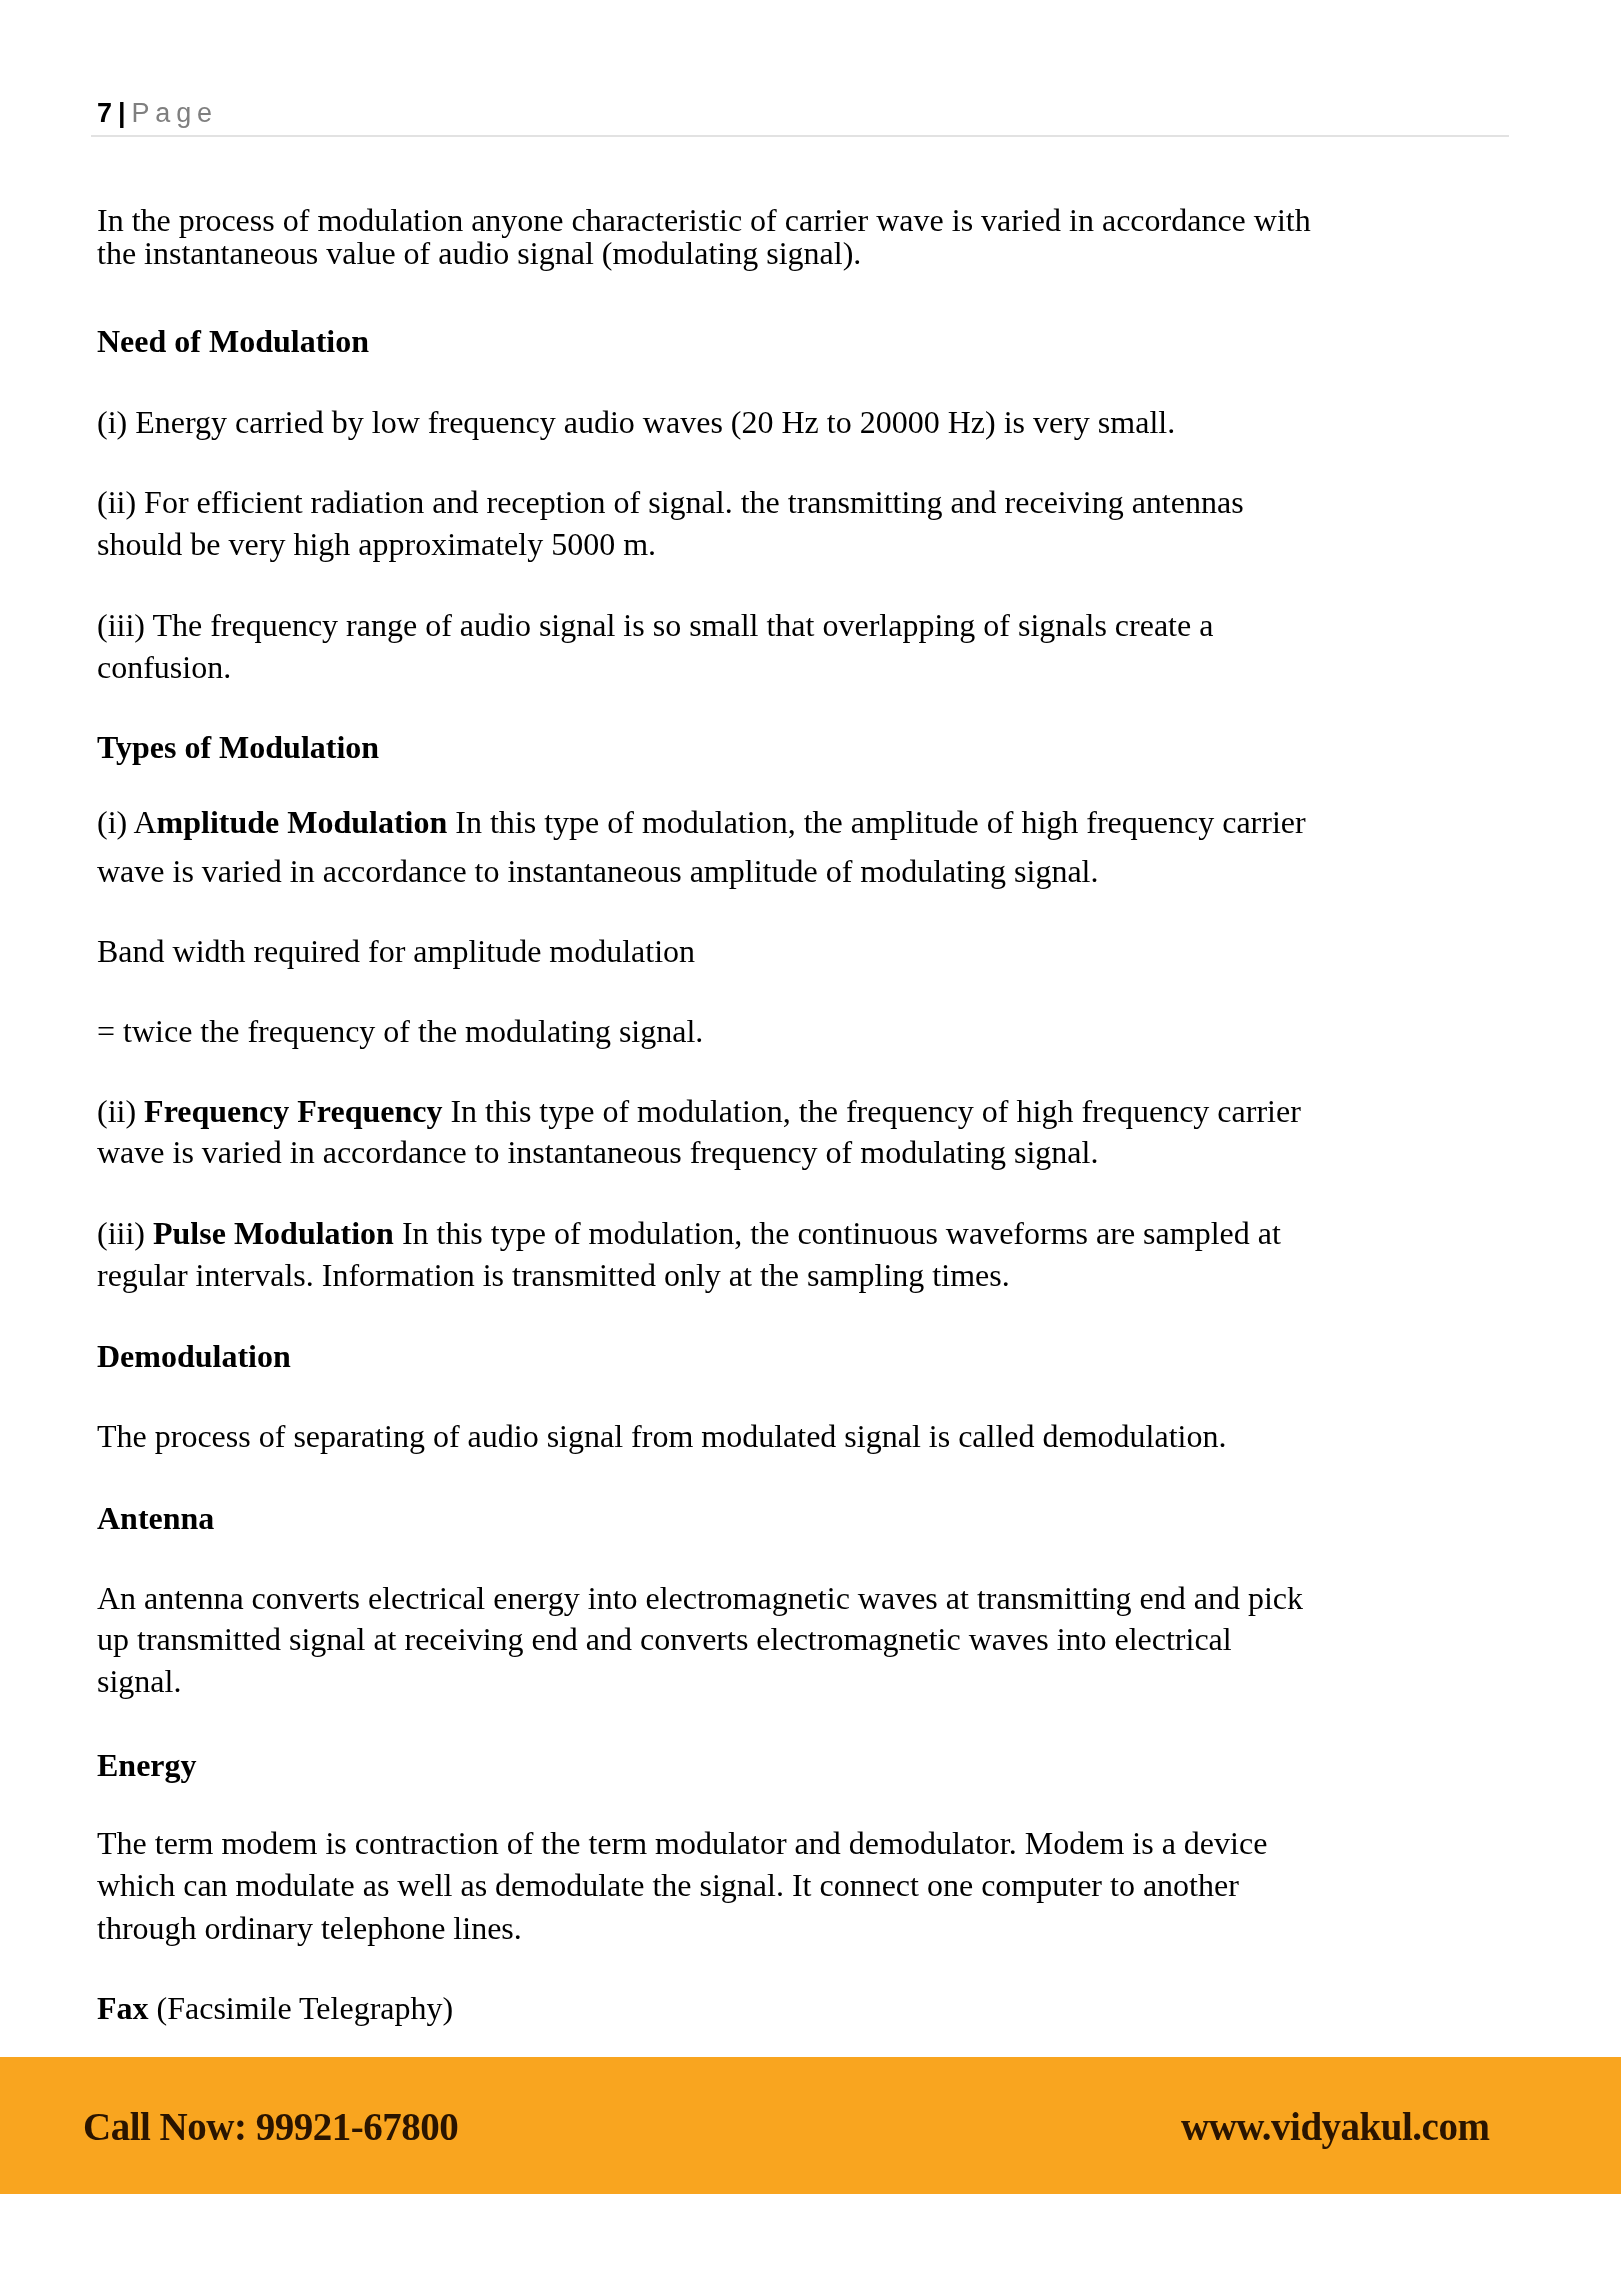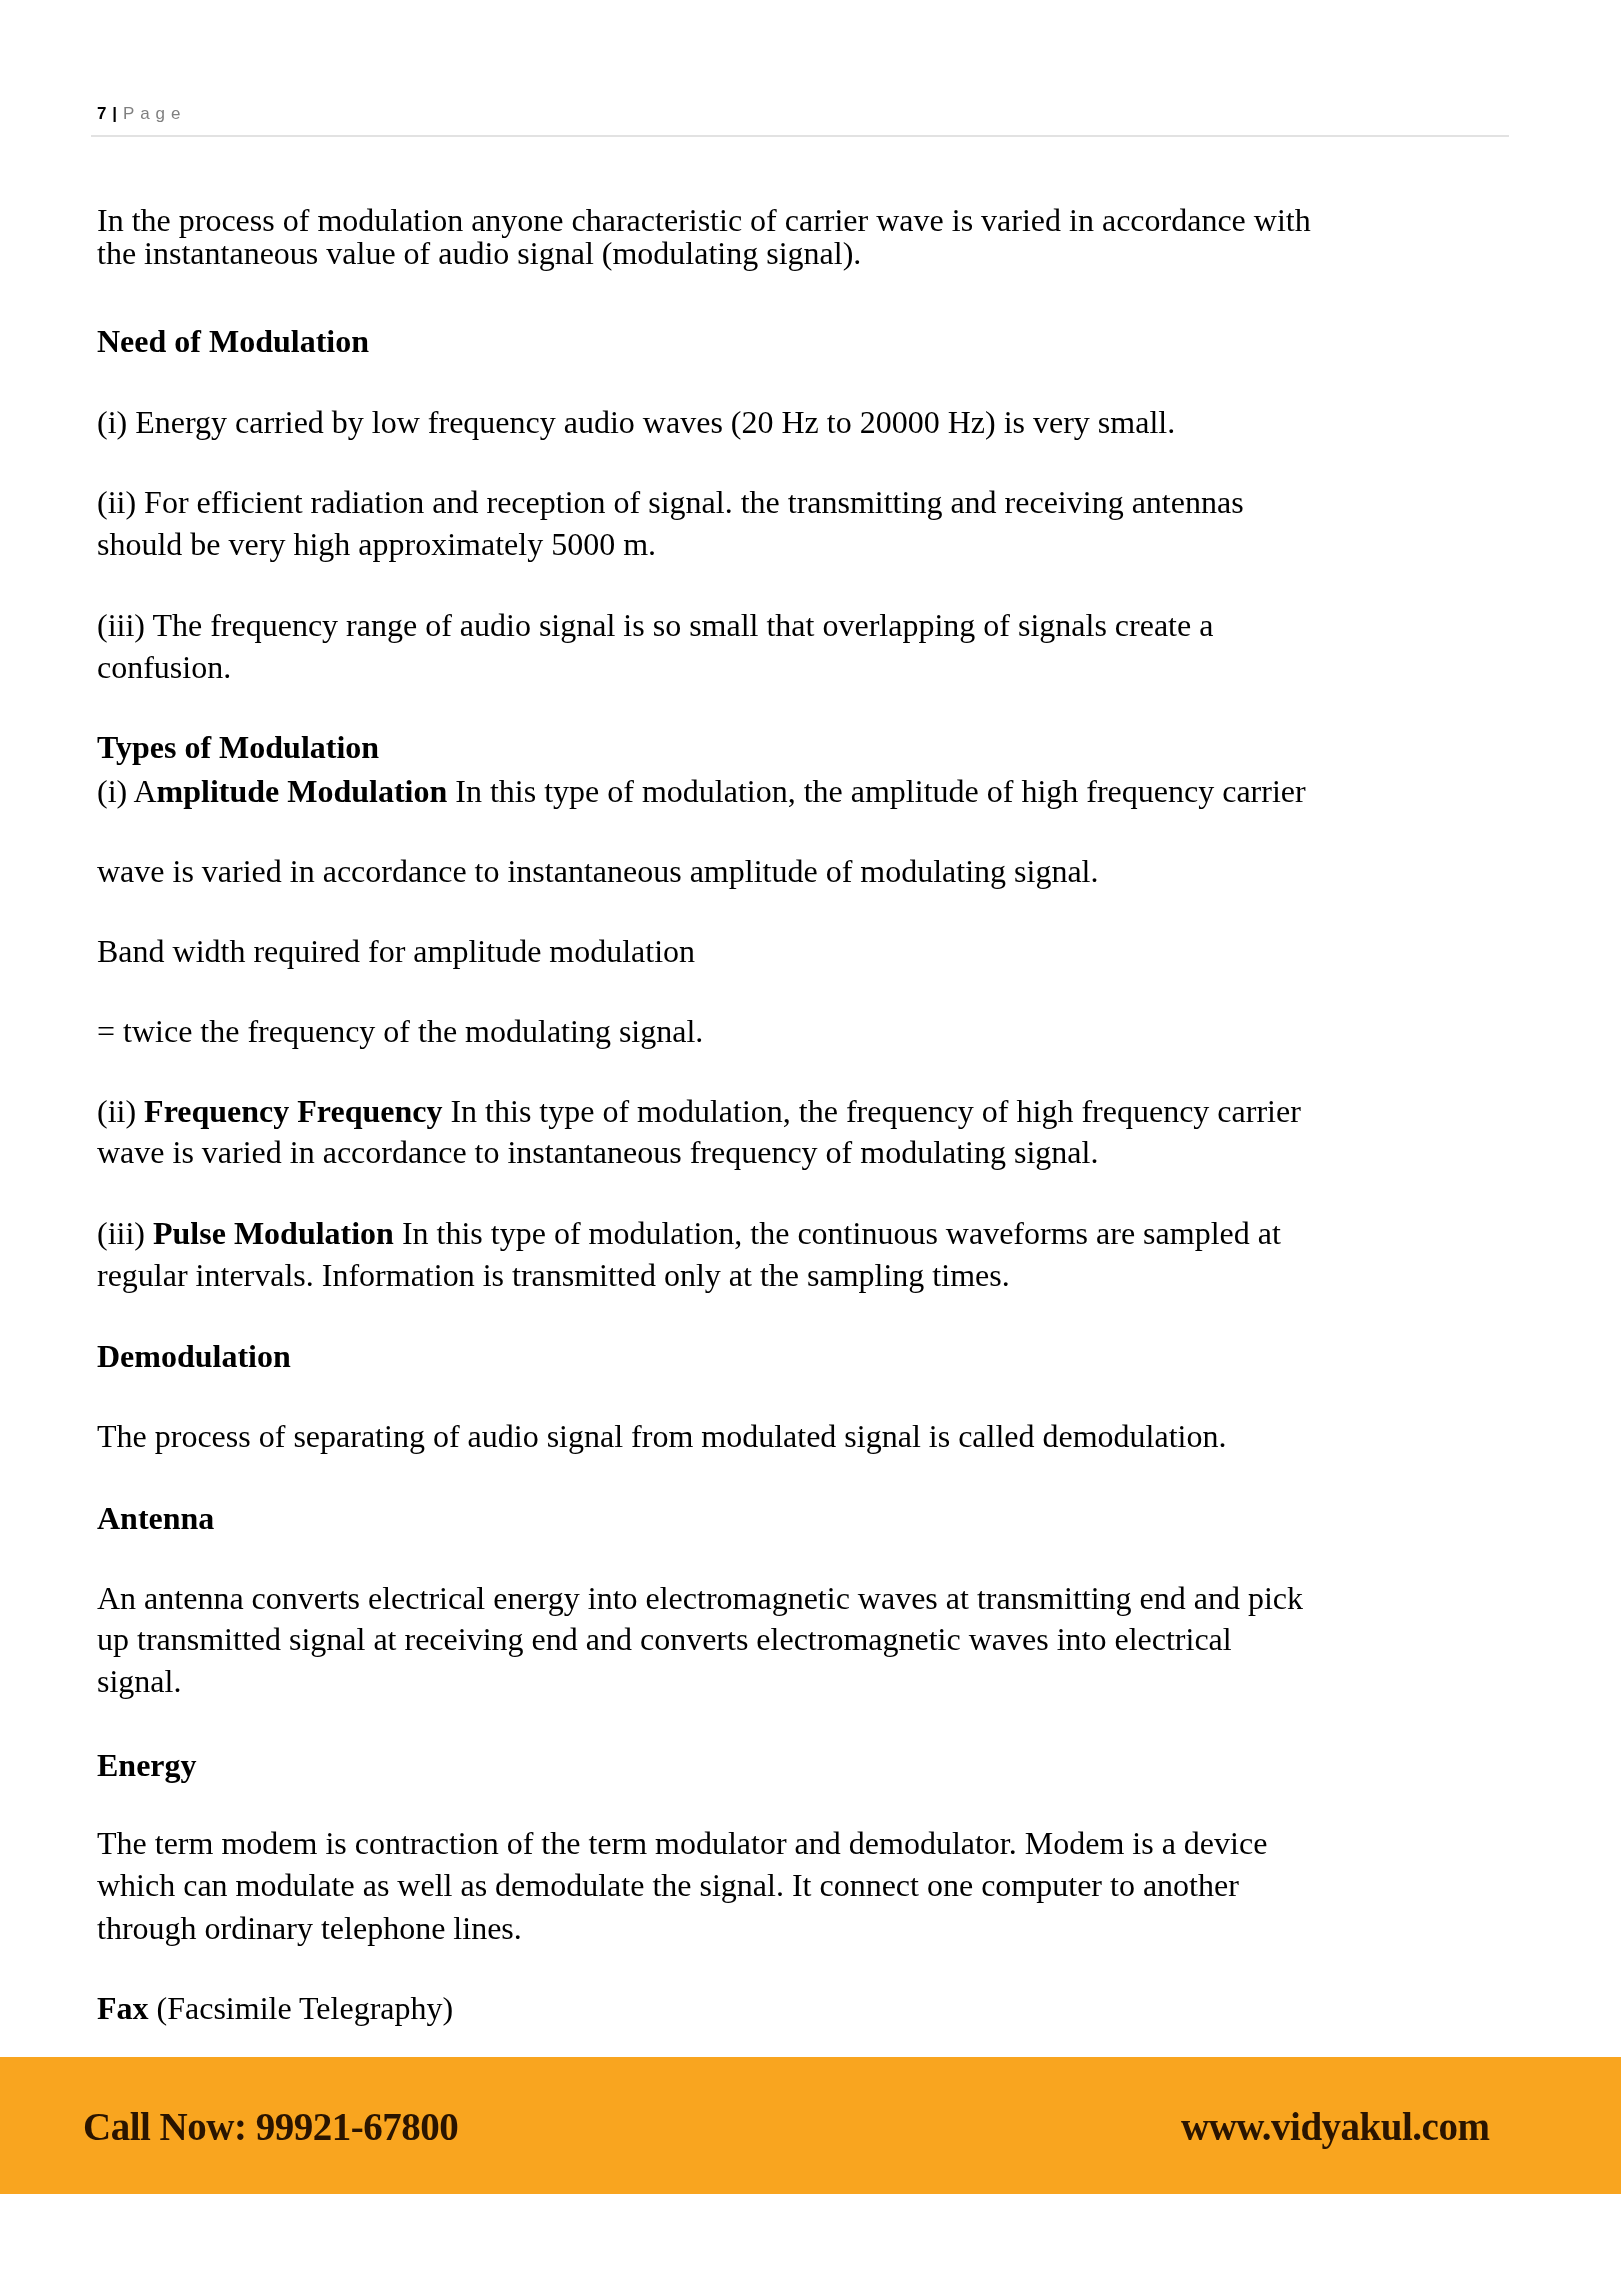--- a/index.html
+++ b/index.html
@@ -1,17 +1,17 @@
 <!DOCTYPE html>
 <html><head>
   <meta charset="utf-8">
   <style>
     html, body { margin: 0; padding: 0; background: #ffffff; }
     body { width: 1621px; height: 2293px; position: relative; overflow: hidden; }
-    .page-header { position: absolute; left: 97px; top: 99px; font-family: "Liberation Sans", sans-serif; font-size: 17px; line-height: 29px; white-space: nowrap; }
+    .page-header { position: absolute; left: 97px; top: 99px; font-family: "Liberation Sans", sans-serif; font-size: 27px; line-height: 29px; white-space: nowrap; }
     .page-num { font-weight: bold; color: #000; }
     .page-sep { font-weight: bold; color: #000; margin: 0 5.9px 0 5.9px; }
     .page-word { color: #7f7f7f; letter-spacing: 5.9px; }
     .header-rule { position: absolute; left: 91px; top: 135px; width: 1418px; height: 2px; background: #e2e2e2; }
     .line { position: absolute; left: 97px; font-family: "Liberation Serif", serif; font-size: 32px; line-height: 32px; color: #000; white-space: nowrap; }
     .b { font-weight: bold; }
     .footer-band { position: absolute; left: 0; top: 2057px; width: 1621px; height: 137px; background: #f9a51f; }
     .footer-text { position: absolute; font-family: "Liberation Serif", serif; font-weight: bold; font-size: 39px; line-height: 39px; color: #2a1400; white-space: nowrap; text-align: center; }
     .footer-call { left: 83px; top: 2107px; letter-spacing: -0.5px; }
     .footer-url { left: 1181px; top: 2107px; letter-spacing: -0.5px; }
@@ -31,21 +31,21 @@
 
   <div class="line b" style="top:325px">Need of Modulation</div>
   <div class="line" style="top:406px">(i) Energy carried by low frequency audio waves (20 Hz to 20000 Hz) is very small.</div>
   <div class="line" style="top:486px">(ii) For efficient radiation and reception of signal. the transmitting and receiving antennas</div>
   <div class="line" style="top:528px">should be very high approximately 5000 m.</div>
   <div class="line" style="top:609px">(iii) The frequency range of audio signal is so small that overlapping of signals create a</div>
   <div class="line" style="top:651px">confusion.</div>
 
   <div class="line b" style="top:731px">Types of Modulation</div>
 
-  <div class="line" style="top:775px"><span>(i) A</span><span class="b">mplitude Modulation</span><span> In this type of modulation, the amplitude of high frequency carrier</span></div>
+  <div class="line" style="top:806px"><span>(i) A</span><span class="b">mplitude Modulation</span><span> In this type of modulation, the amplitude of high frequency carrier</span></div>
   <div class="line" style="top:855px">wave is varied in accordance to instantaneous amplitude of modulating signal.</div>
 
   <div class="line" style="top:935px">Band width required for amplitude modulation</div>
   <div class="line" style="top:1015px">= twice the frequency of the modulating signal.</div>
 
   <div class="line" style="top:1095px"><span>(ii) </span><span class="b">Frequency Frequency</span><span> In this type of modulation, the frequency of high frequency carrier</span></div>
   <div class="line" style="top:1136px">wave is varied in accordance to instantaneous frequency of modulating signal.</div>
 
   <div class="line" style="top:1217px"><span>(iii) </span><span class="b">Pulse Modulation</span><span> In this type of modulation, the continuous waveforms are sampled at</span></div>
   <div class="line" style="top:1259px">regular intervals. Information is transmitted only at the sampling times.</div>

